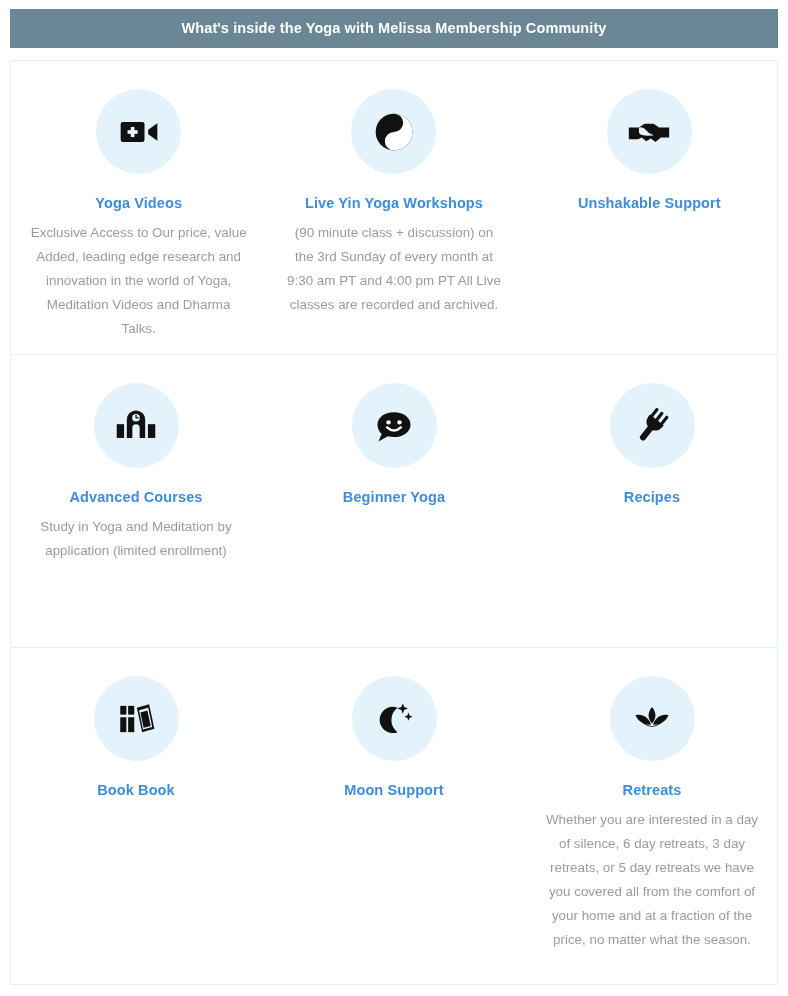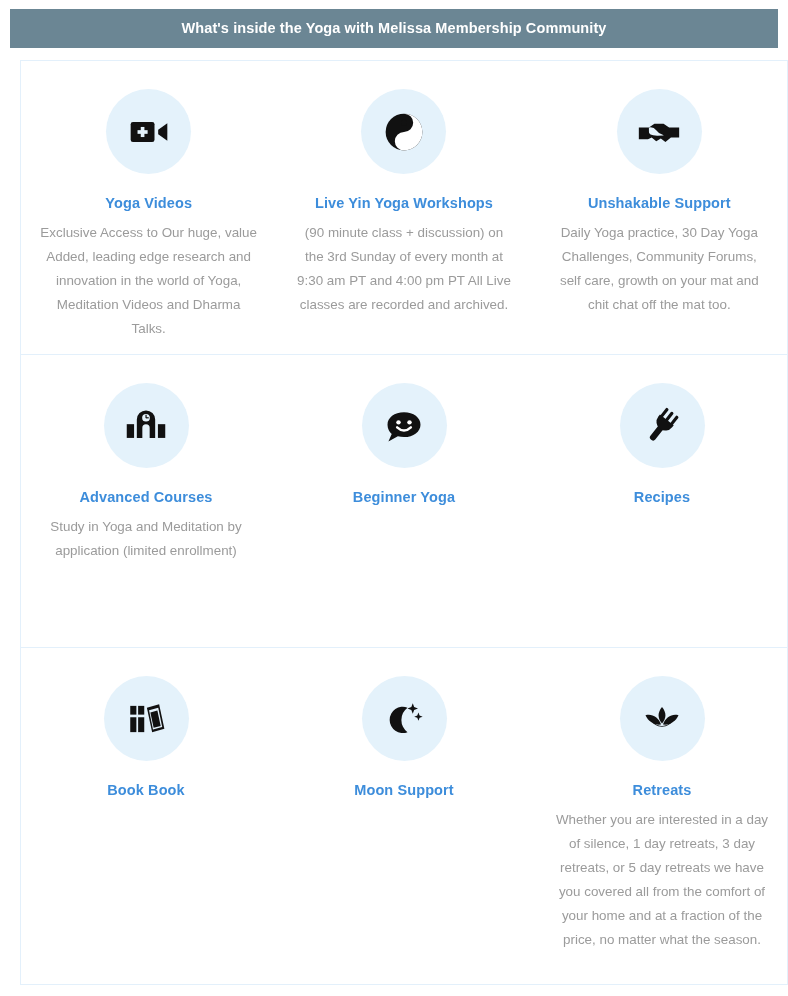--- a/index.html
+++ b/index.html
@@ -40,21 +40,21 @@
     font-weight: bold;
     letter-spacing: 0.1px;
     line-height: 1;
     text-align: center;
     white-space: nowrap;
   }
 
   
   .features {
     position: absolute;
-    left: 20px;
+    left: 10px;
     top: 60px;
     width: 768px;
     height: 925px;
     border: 1px solid #e3f0fb;
     box-sizing: border-box;
     background: #ffffff;
   }
 
   .row {
     display: flex;
@@ -129,21 +129,21 @@
       <div class="card">
         <div class="icon-circle">
           <svg width="44" height="44" viewBox="0 0 48 48" aria-hidden="true">
             <rect x="4" y="13" width="26" height="22" rx="2.5"></rect>
             <path d="M34 21.5 L44 14.5 L44 33.5 L34 26.5 Z"></path>
             <rect x="15" y="18.5" width="4" height="11" fill="#e4f2fb"></rect>
             <rect x="11.5" y="22" width="11" height="4" fill="#e4f2fb"></rect>
           </svg>
         </div>
         <div class="card-title">Yoga Videos</div>
-        <div class="card-desc">Exclusive Access to Our huge, value Added, leading edge research and innovation in the world of Yoga, Meditation Videos and Dharma Talks.</div>
+        <div class="card-desc">Exclusive Access to Our price, value Added, leading edge research and innovation in the world of Yoga, Meditation Videos and Dharma Talks.</div>
       </div>
 
       <div class="card">
         <div class="icon-circle">
           <svg width="42" height="42" viewBox="0 0 48 48" aria-hidden="true">
             <circle cx="24" cy="24" r="21"></circle>
             <path d="M24 3 a21 21 0 0 1 0 42 a10.5 10.5 0 0 1 0 -21 a10.5 10.5 0 0 0 0 -21 Z" fill="#ffffff"></path>
             <circle cx="24" cy="13.5" r="3.4"></circle>
             <circle cx="24" cy="34.5" r="3.4" fill="#ffffff"></circle>
           </svg>
@@ -153,21 +153,20 @@
       </div>
 
       <div class="card">
         <div class="icon-circle">
           <svg width="44" height="44" viewBox="0 0 48 48" aria-hidden="true">
             <path d="M2 19 h11 l6 -4 h10 l6 4 h11 v11 h-9 l-6 5 -5 -4 -5 3 -5 -4 -4 2 H2 Z"></path>
             <path d="M13 19 q5 -1 8 3 t7 5 -6 1 -9 -5 Z" fill="#e4f2fb"></path>
           </svg>
         </div>
         <div class="card-title">Unshakable Support</div>
-        <div class="card-desc">Daily Yoga practice, 30 Day Yoga Challenges, Community Forums, self care, growth on your mat and chit chat off the mat too.</div>
       </div>
 
     </div>
 
     <div class="row r2">
 
       <div class="card">
         <div class="icon-circle">
           <svg width="44" height="44" viewBox="0 0 48 48" aria-hidden="true">
             <path d="M14 17 a10 10 0 0 1 20 0 v20 h-6 v-11 a4 4 0 0 0 -8 0 v11 h-6 Z"></path>
@@ -241,19 +240,19 @@
       <div class="card">
         <div class="icon-circle">
           <svg width="44" height="44" viewBox="0 0 48 48" aria-hidden="true">
             <path d="M24 11 c5 6 5 12 0 18 -5 -6 -5 -12 0 -18 Z"></path>
             <path d="M23 30 C16 31 9 27 6 20 c7 -2 14 2 17 10 Z"></path>
             <path d="M25 30 C32 31 39 27 42 20 c-7 -2 -14 2 -17 10 Z"></path>
             <path d="M24 31.5 c-6 0 -11 -3.5 -13.5 -8 3.5 6 8 9 13.5 9 5.5 0 10 -3 13.5 -9 -2.5 4.5 -7.5 8 -13.5 8 Z"></path>
           </svg>
         </div>
         <div class="card-title">Retreats</div>
-        <div class="card-desc">Whether you are interested in a day of silence, 1 day retreats, 3 day retreats, or 5 day retreats we have you covered all from the comfort of your home and at a fraction of the price, no matter what the season.</div>
+        <div class="card-desc">Whether you are interested in a day of silence, 6 day retreats, 3 day retreats, or 5 day retreats we have you covered all from the comfort of your home and at a fraction of the price, no matter what the season.</div>
       </div>
 
     </div>
 
   </div>
 </div>
 
 </body></html>

